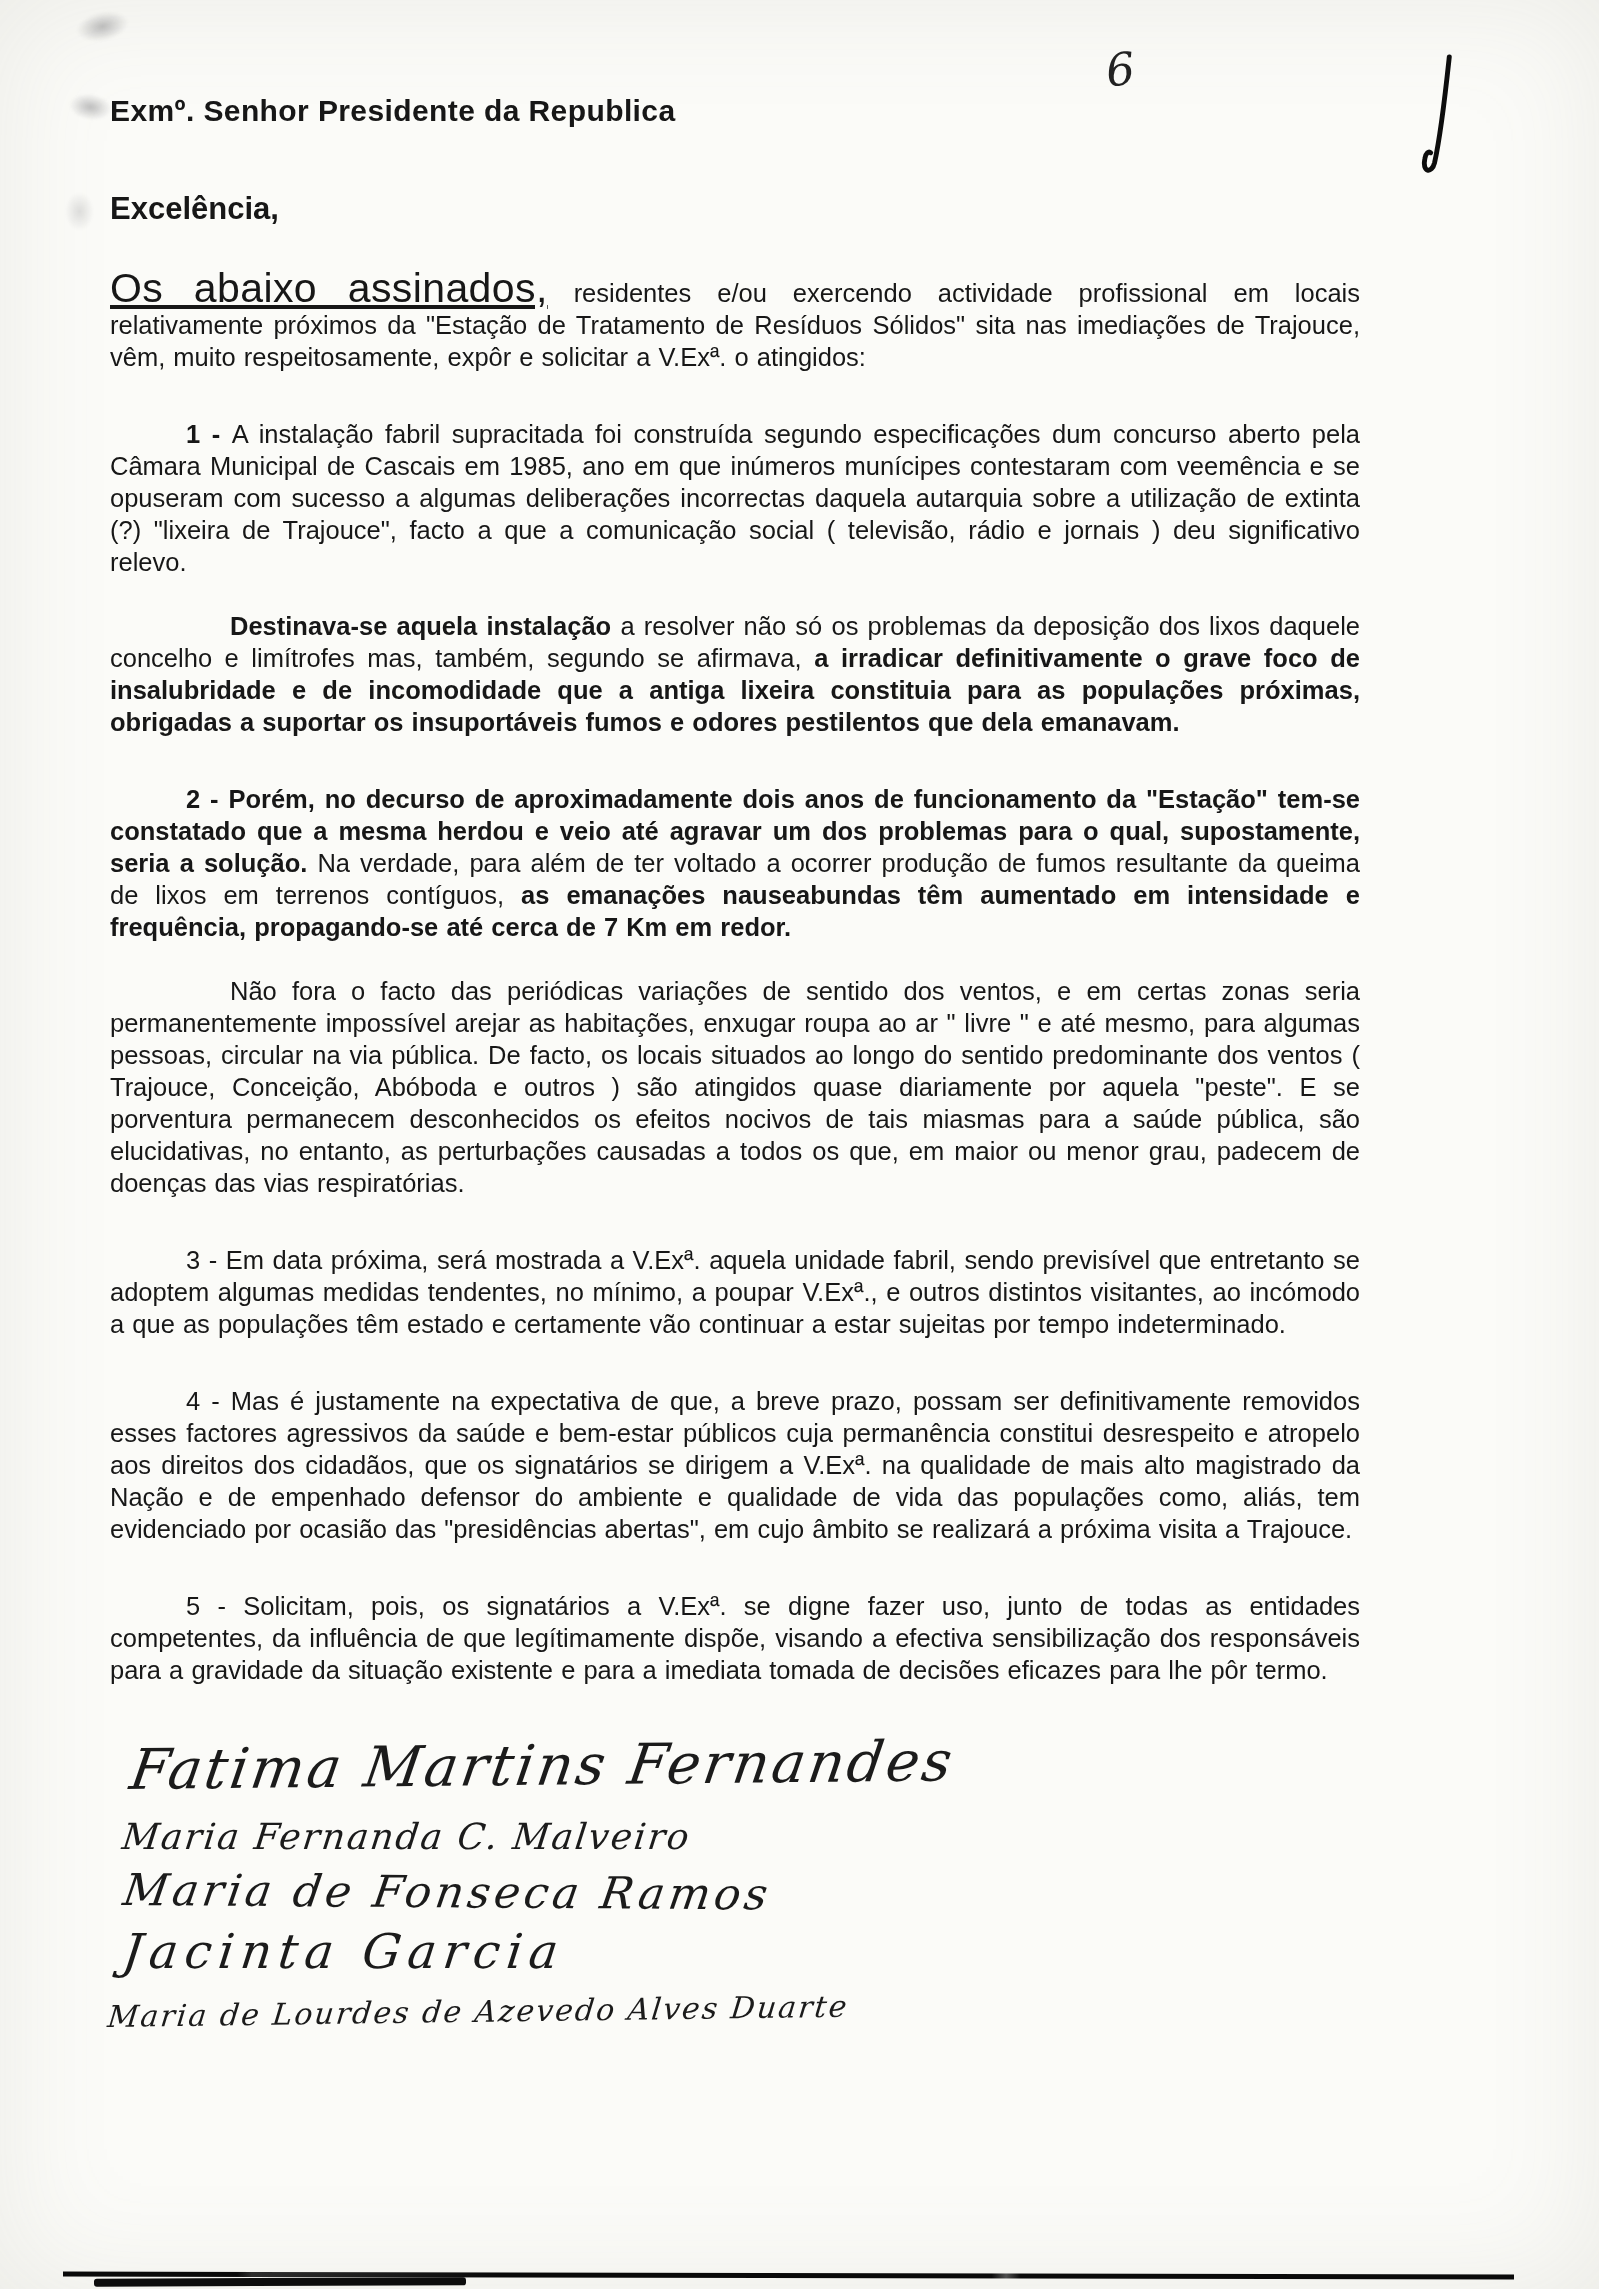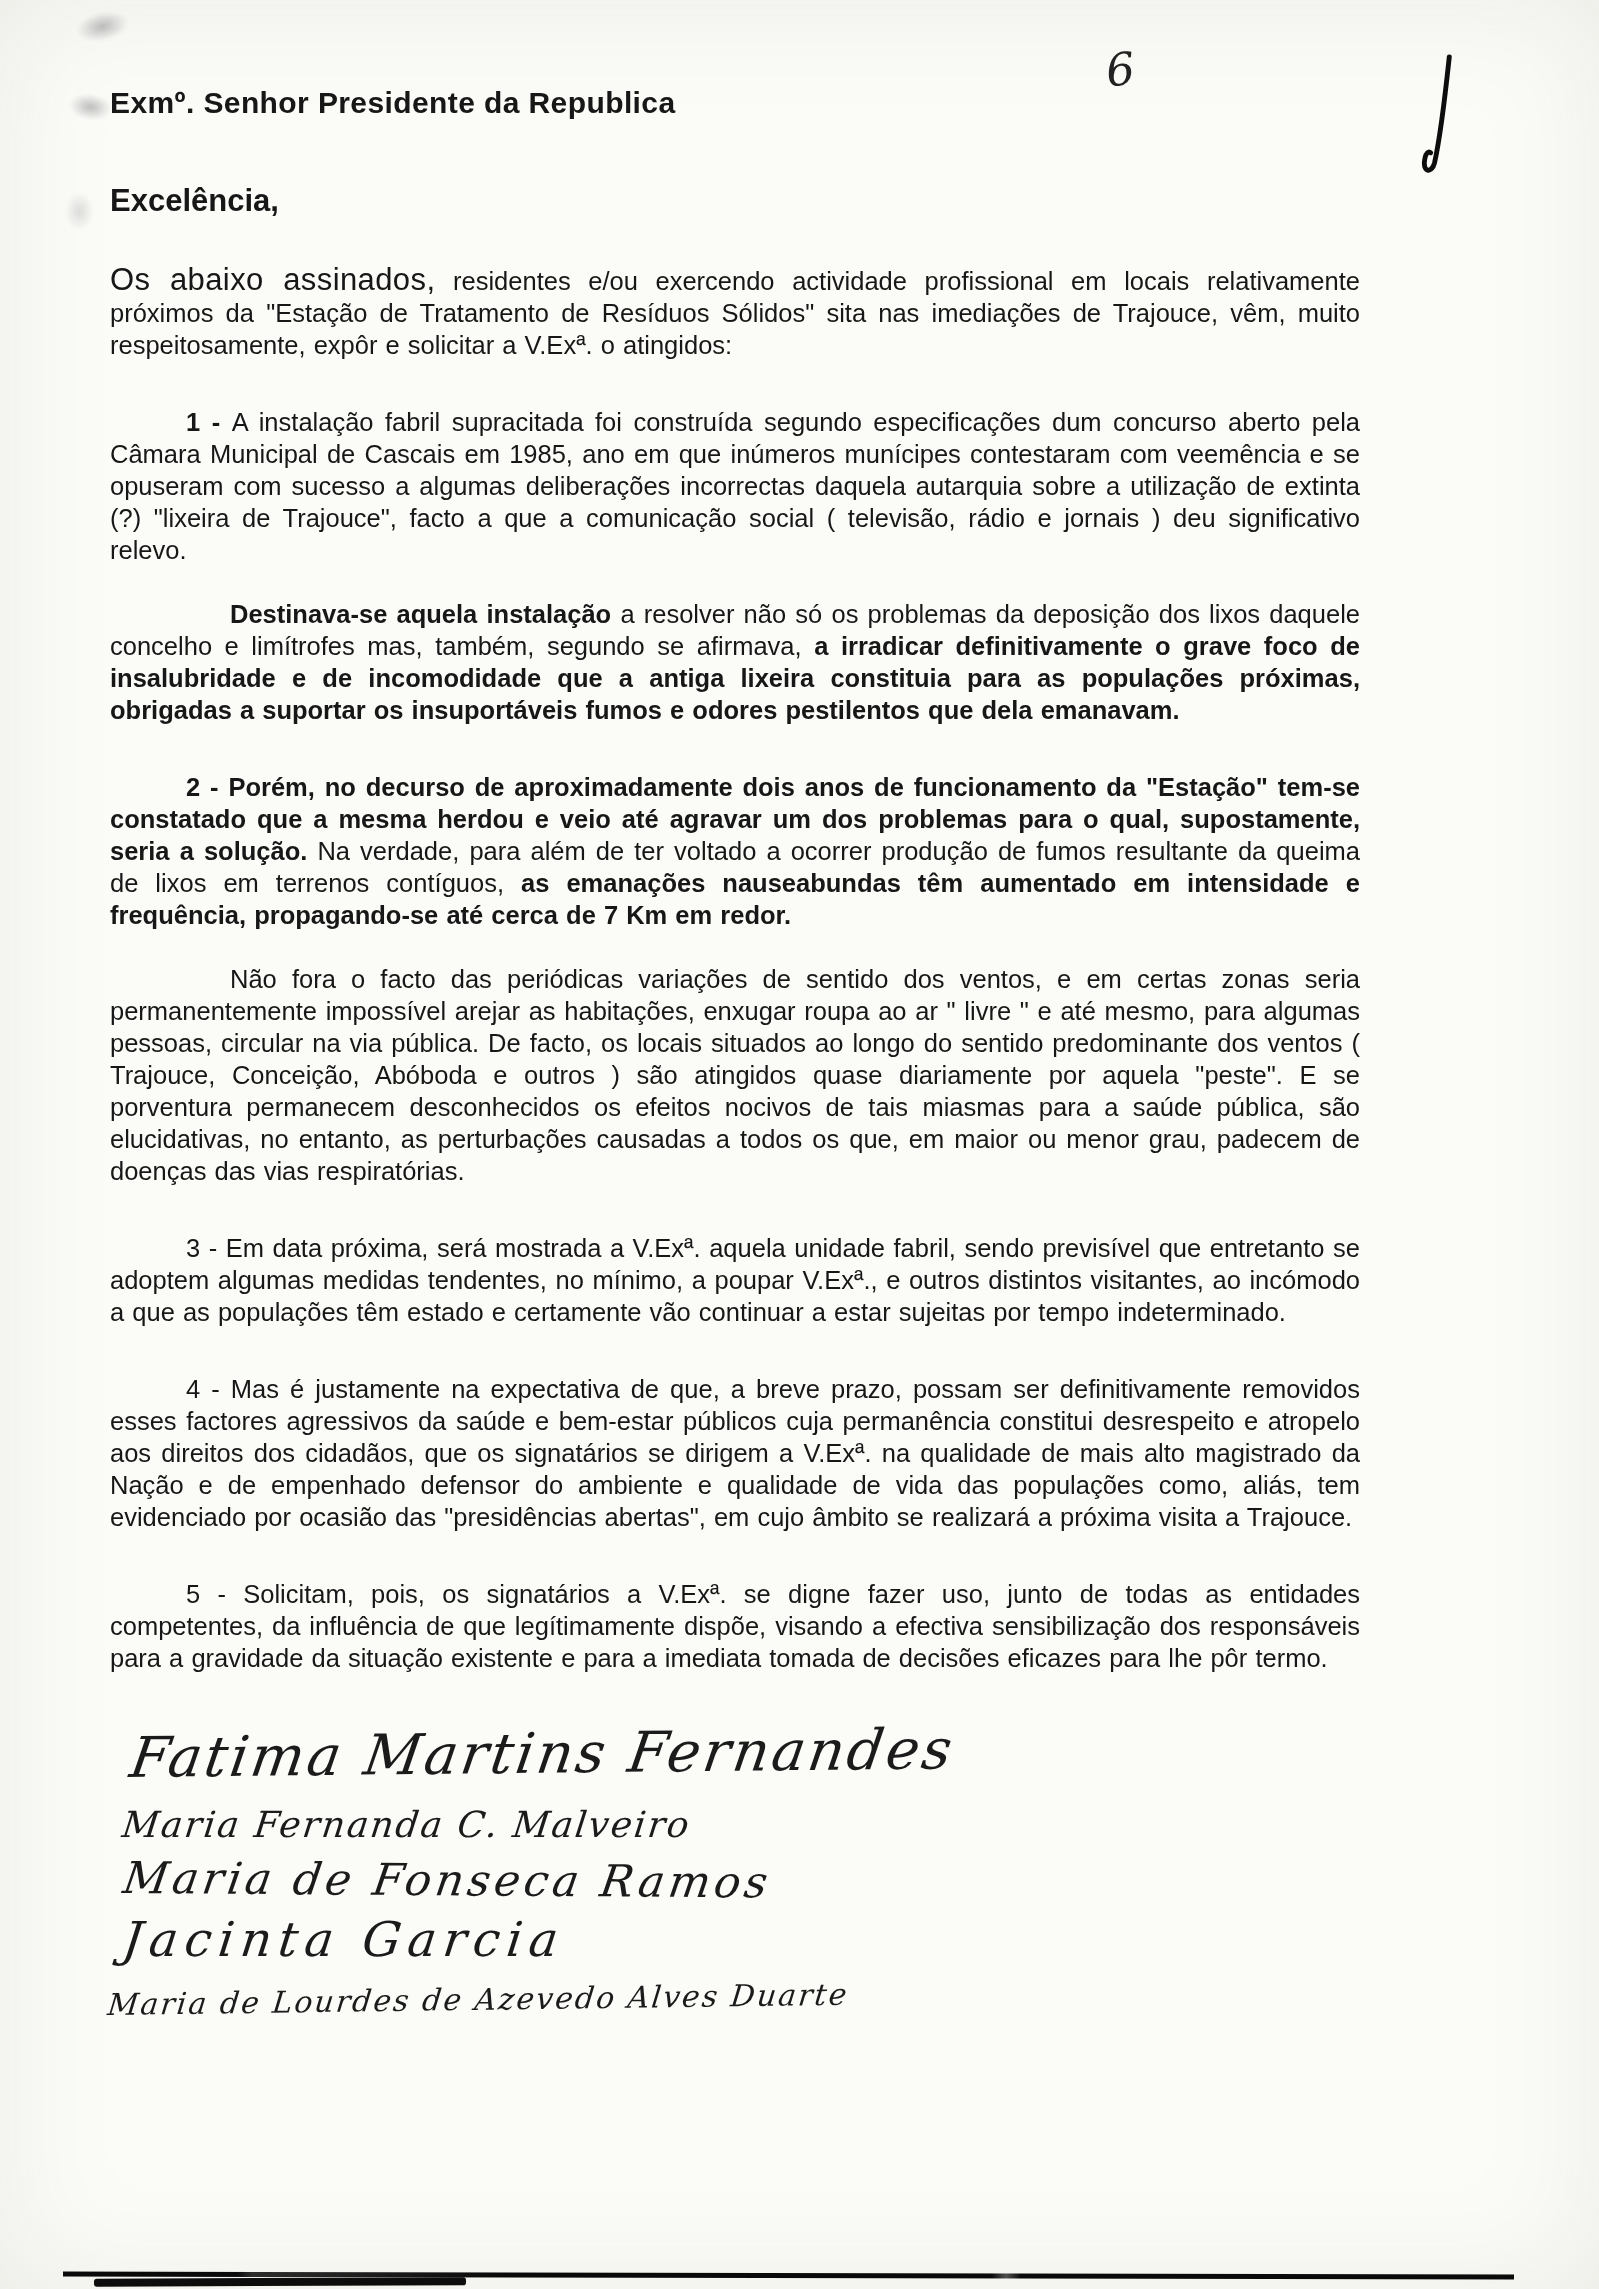--- a/index.html
+++ b/index.html
@@ -10,21 +10,21 @@
     margin: 0 auto;
     background: #fbfbf8;
     font-family: "Liberation Sans", sans-serif;
     color: #171717;
     overflow: hidden;
     box-shadow: inset 0 0 118px rgba(120,120,110,0.12);
   }
   .content {
     position: absolute;
     left: 110px;
-    top: 0;
+    top: 8px;
     width: 1250px;
   }
   .recipient {
     margin: 86px 0 0 0;
     font-size: 30px;
     font-weight: bold;
     letter-spacing: 0.4px;
   }
   .salutation {
     margin-top: 63px;
@@ -36,21 +36,21 @@
     font-size: 25.5px;
     line-height: 32px;
     text-align: justify;
     word-spacing: 1px;
   }
   .para.first { margin-top: 45px; }
   .para.sect  { margin-top: 45px; }
   .para.indent-1 { text-indent: 76px; }
   .para.indent-2 { text-indent: 120px; margin-top: 32px; }
   .b { font-weight: bold; }
-  .lead { font-size: 31px; letter-spacing: 0.4px; }
+  .lead { font-size: 41px; letter-spacing: 0.4px; text-decoration: underline; }
   .date-line {
     margin-top: 47px;
     padding-left: 220px;
     font-size: 26.5px;
   }
   .signatures {
     margin-top: 51px;
     padding-left: 9.8px;
   }
   .signature {

